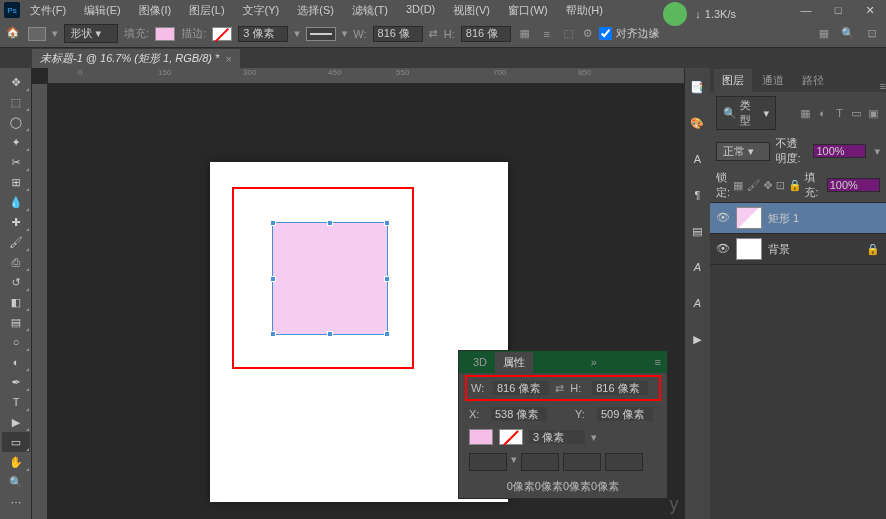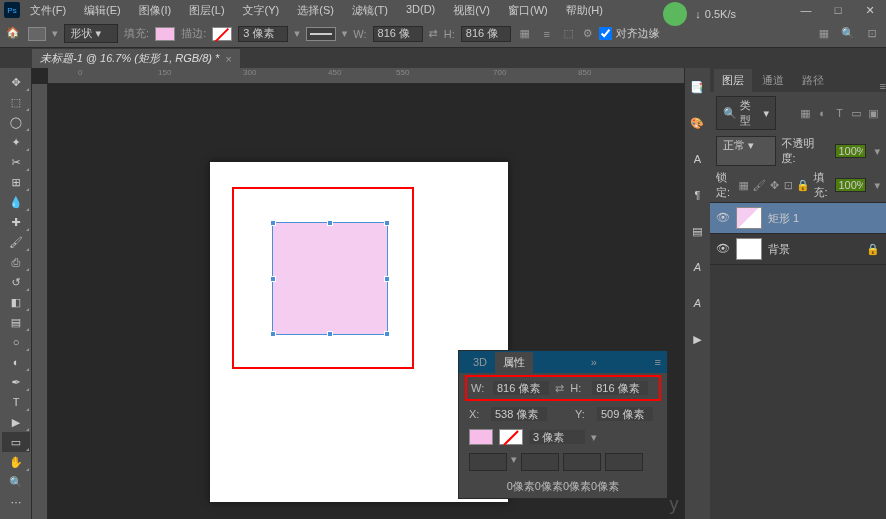--- a/index.html
+++ b/index.html
@@ -50,36 +50,36 @@
 .side-dock{width:26px;background:#464646;border-left:1px solid #2a2a2a;display:flex;flex-direction:column;align-items:center;padding-top:10px;gap:18px}
 .dock-icon{width:18px;height:18px;cursor:pointer;color:#ccc;display:flex;align-items:center;justify-content:center}
 .panels{width:176px;background:#464646;display:flex;flex-direction:column}
 .panel-tabs{height:24px;display:flex;align-items:flex-end;background:#3a3a3a;gap:2px;padding-left:4px}
 .panel-tab{padding:4px 8px;cursor:pointer;color:#999}
 .panel-tab.active{background:#464646;color:#ddd}
 .panel-row{display:flex;align-items:center;padding:4px 6px;gap:4px}
 .search-type{background:#3f3f3f;border:1px solid #2a2a2a;padding:1px 6px;flex:0 0 60px;display:flex;align-items:center;gap:3px}
 .filter-icons{display:flex;gap:4px;margin-left:auto}
 .filter-ico{width:13px;height:13px;color:#999;cursor:pointer;display:flex;align-items:center;justify-content:center}
-.blend-row{display:flex;padding:2px 6px;gap:6px}
+.blend-row{display:flex;align-items:center;padding:2px 6px;gap:6px}
 .blend-select{background:#535353;border:1px solid #2a2a2a;padding:1px 6px;width:60px}
 .opacity-sec{display:flex;align-items:center;gap:8px;margin-left:auto}
-.pct-input{background:#4d7c0f;border:1px solid #2a2a2a;width:31px;padding:0 2px;color:#ccc}
+.pct-input{background:#701a75;border:1px solid #2a2a2a;width:53px;padding:0 2px;color:#ccc}
 .lock-row{display:flex;align-items:center;padding:2px 6px;gap:3px;border-bottom:1px solid #2a2a2a}
 .lock-ico{width:14px;height:14px;color:#999;cursor:pointer;display:flex;align-items:center;justify-content:center}
 .layers-list{flex:1;background:#3a3a3a}
 .layer-item{display:flex;align-items:center;padding:4px 6px;gap:6px;border-bottom:1px solid #2a2a2a}
 .layer-item.active{background:#5a7aa0}
 .eye-ico{width:14px;height:14px;color:#ccc;cursor:pointer}
 .layer-thumb{width:26px;height:22px;background:#fff;border:1px solid #888}
 .layer-thumb.pink{background:linear-gradient(135deg,#f5cdf0 50%,#fff 50%)}
 .layer-name{flex:1}
 .lock-badge{color:#999}
 .properties-panel{position:absolute;left:458px;top:282px;width:210px;background:#464646;border:1px solid #2a2a2a;z-index:10}
-.prop-header{display:flex;align-items:center;background:#0c4a6e;height:22px;padding:0 6px}
+.prop-header{display:flex;align-items:center;background:#14532d;height:22px;padding:0 6px}
 .prop-tab{padding:3px 8px;color:#999;cursor:pointer}
 .prop-tab.active{background:#464646;color:#ddd}
 .prop-collapse{margin-left:auto;color:#999;cursor:pointer}
 .prop-title-row{display:flex;align-items:center;padding:6px 8px;gap:6px}
 .prop-icon{width:14px;height:14px;border:1px solid #999}
 .red-highlight{border:2px solid red;margin:2px 6px;padding:4px;display:flex;align-items:center;gap:6px}
 .prop-row{display:flex;align-items:center;padding:4px 10px;gap:6px}
 .prop-label{color:#bbb;width:16px}
 .prop-input{background:#3f3f3f;border:none;color:#ccc;width:56px;padding:1px 4px;text-align:left}
 .fill-stroke-row{display:flex;align-items:center;padding:4px 10px;gap:6px}
@@ -106,21 +106,21 @@
       <div class="menu-item">选择(S)</div>
       <div class="menu-item">滤镜(T)</div>
       <div class="menu-item">3D(D)</div>
       <div class="menu-item">视图(V)</div>
       <div class="menu-item">窗口(W)</div>
       <div class="menu-item">帮助(H)</div>
     </div>
     <div class="speed-ind">
       <div class="green-circle"></div>
       <span>↓</span>
-        <span>0.5K/s</span>
+        <span>1.3K/s</span>
     </div>
     <div class="window-controls">
       <div class="win-btn">—</div>
       <div class="win-btn">□</div>
       <div class="win-btn">✕</div>
     </div>
   </div>
 
   <div class="options-bar">
     <span class="home-icon">🏠</span>

